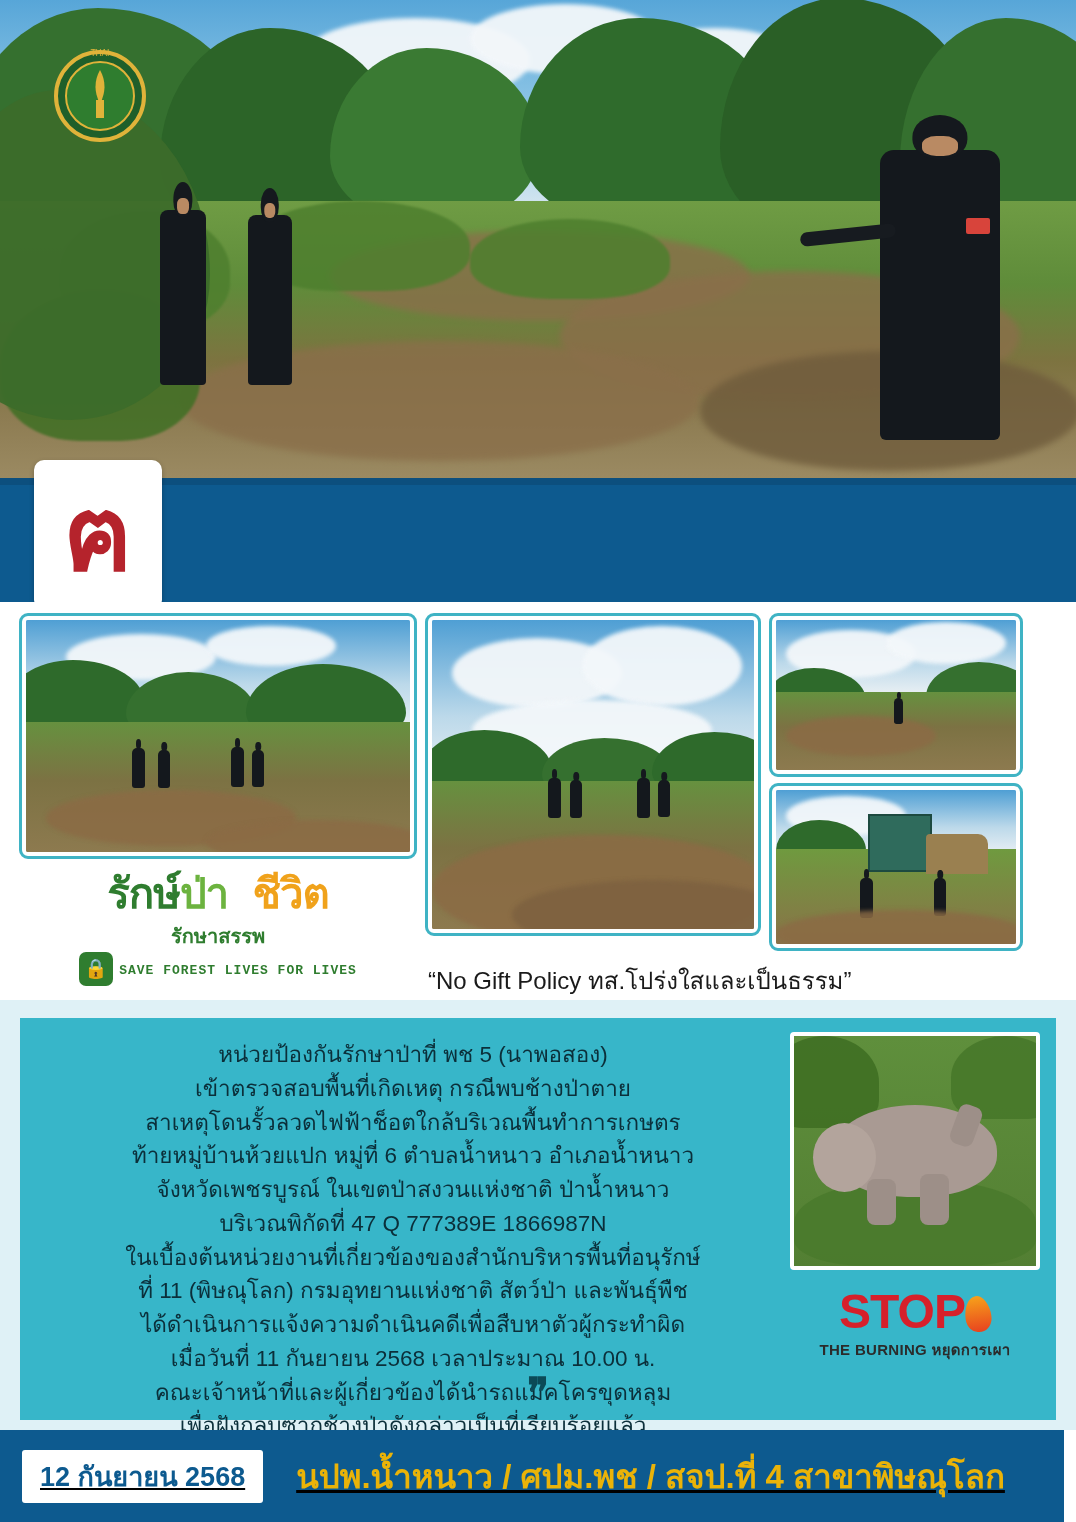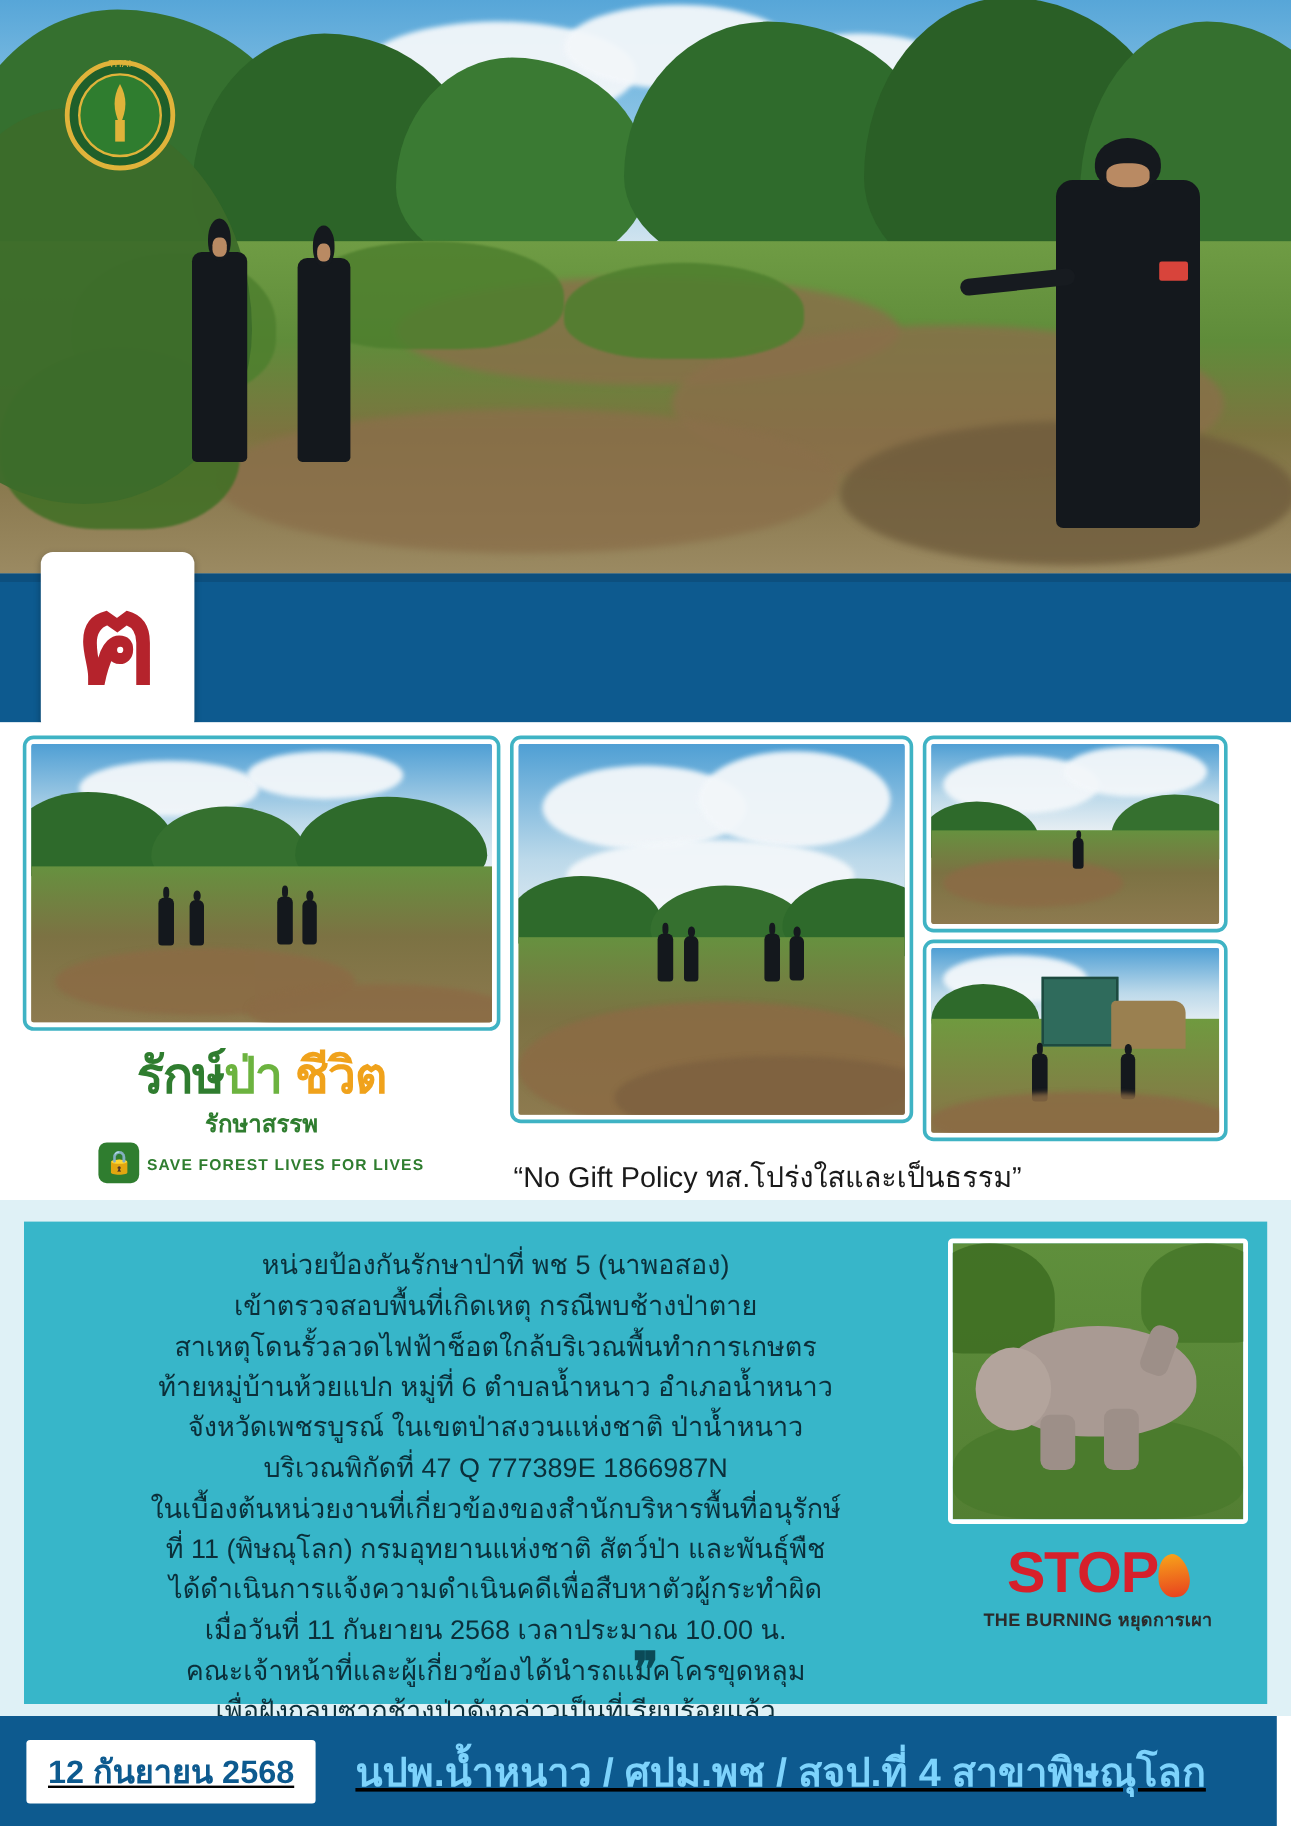--- a/index.html
+++ b/index.html
@@ -99,21 +99,21 @@
 
   
   .gallery {
     position: relative;
     width: 1076px; height: 398px;
     background: #ffffff;
     padding: 14px 22px 0 22px;
     display: flex; gap: 14px;
   }
   .gal-col { display: flex; flex-direction: column; gap: 12px; }
-  .col-a { width: 392px; }
+  .col-a { width: 392px; font-family: Liberation Mono, monospace; }
   .col-b { width: 330px; }
   .col-c { width: 248px; }
   .photo {
     border: 4px solid #ffffff;
     outline: 3px solid #3fb3c4;
     border-radius: 6px;
     overflow: hidden;
     position: relative;
     background: linear-gradient(#6fb3dd 0%, #9ccbe8 30%, #6f9c44 52%, #8a7348 100%);
   }
@@ -208,21 +208,21 @@
     gap: 33px;
     text-decoration: underline;
   }
   .footer-date {
     background: #ffffff; color: #0d5a8f;
     font-size: 27px; font-weight: bold;
     padding: 5px 18px; border-radius: 3px;
     white-space: nowrap;
   }
   .footer-units {
-    color: #7dd3fc; font-size: 33px; font-weight: bold; white-space: nowrap;
+    color: #eab308; font-size: 33px; font-weight: bold; white-space: nowrap;
   }
 </style>
 </head>
 <body>
 
 <div class="hero">
   <div class="hero-sky"></div>
   <div class="cloud" style="left:300px;top:18px;width:230px;height:84px;"></div>
   <div class="cloud" style="left:470px;top:4px;width:190px;height:70px;"></div>
   <div class="cloud" style="left:640px;top:28px;width:150px;height:52px;"></div>

